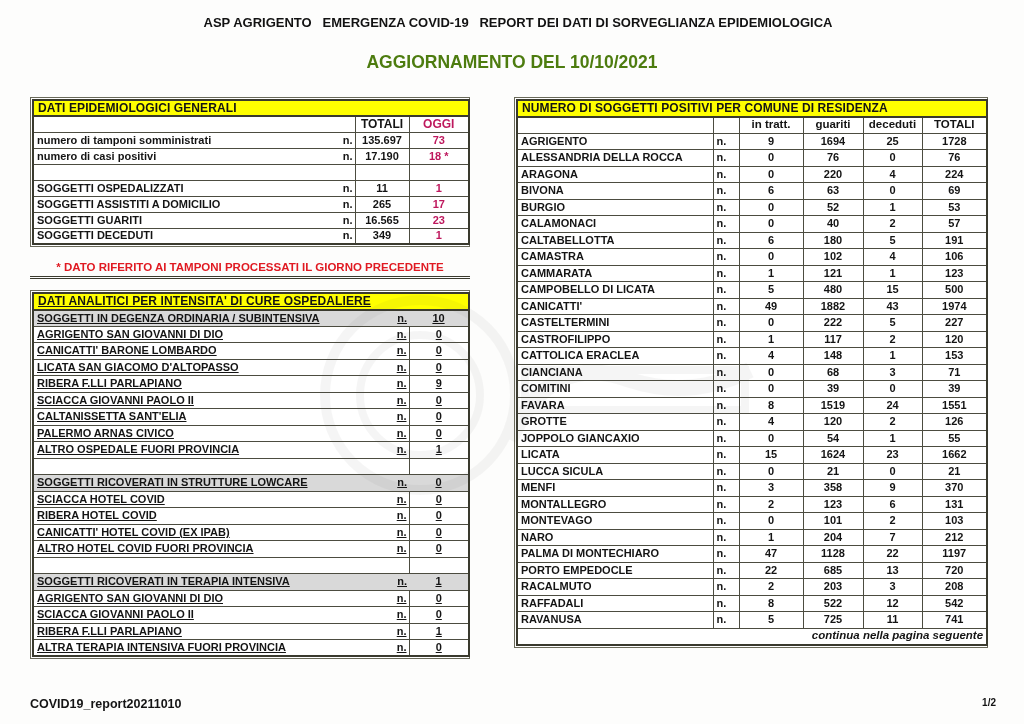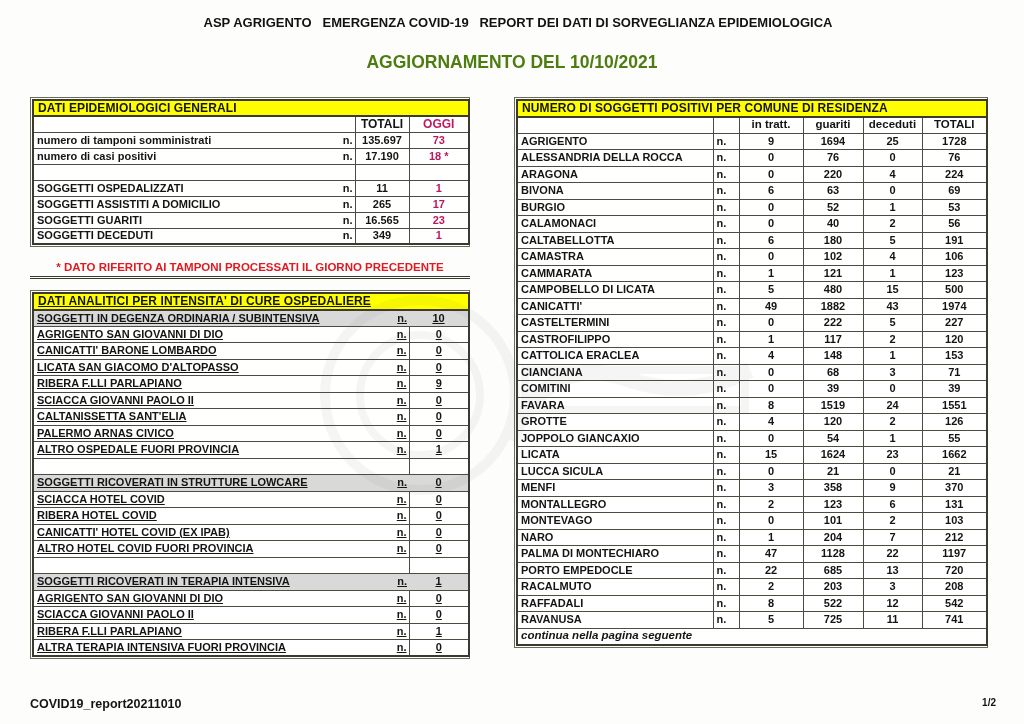--- a/index.html
+++ b/index.html
@@ -42,21 +42,21 @@
   .red { color:#be185d; }
   .row-section td { background:#d9d9d9; }
   .row-section td.vl { border-left:none; }
   #general-table td { height:16px; }
   #hospital-table td, #comuni-table td { height:16.5px; }
   .footnote {
     position:absolute; left:30px; top:260px; width:440px; text-align:center;
     font-weight:bold; font-size:11.5px; color:#e01a22;
     padding:1px 0 3px 0; border-bottom:3px double #3a3a2e; white-space:nowrap;
   }
-  .continua-row td { font-style:italic; text-align:left; font-size:11.5px; }
+  .continua-row td { font-style:italic; text-align:right; font-size:11.5px; }
   .doc-footer-left {
     position:absolute; left:30px; top:697px; font-weight:bold; font-size:12.5px;
   }
   .doc-footer-right {
     position:absolute; right:28px; top:697px; font-weight:bold; font-size:10px;
   }
   .watermark {
     position:absolute; left:310px; top:280px; width:460px; height:230px;
     opacity:0.05; pointer-events:none; z-index:5;
   }
@@ -328,21 +328,21 @@
     <td class="vl num">52</td>
     <td class="vl num">1</td>
     <td class="vl num">53</td>
   </tr>
           <tr>
     <td class="label">CALAMONACI</td>
     <td class="vl unit-l">n.</td>
     <td class="vl num">0</td>
     <td class="vl num">40</td>
     <td class="vl num">2</td>
-    <td class="vl num">56</td>
+    <td class="vl num">57</td>
   </tr>
           <tr>
     <td class="label">CALTABELLOTTA</td>
     <td class="vl unit-l">n.</td>
     <td class="vl num">6</td>
     <td class="vl num">180</td>
     <td class="vl num">5</td>
     <td class="vl num">191</td>
   </tr>
           <tr>

